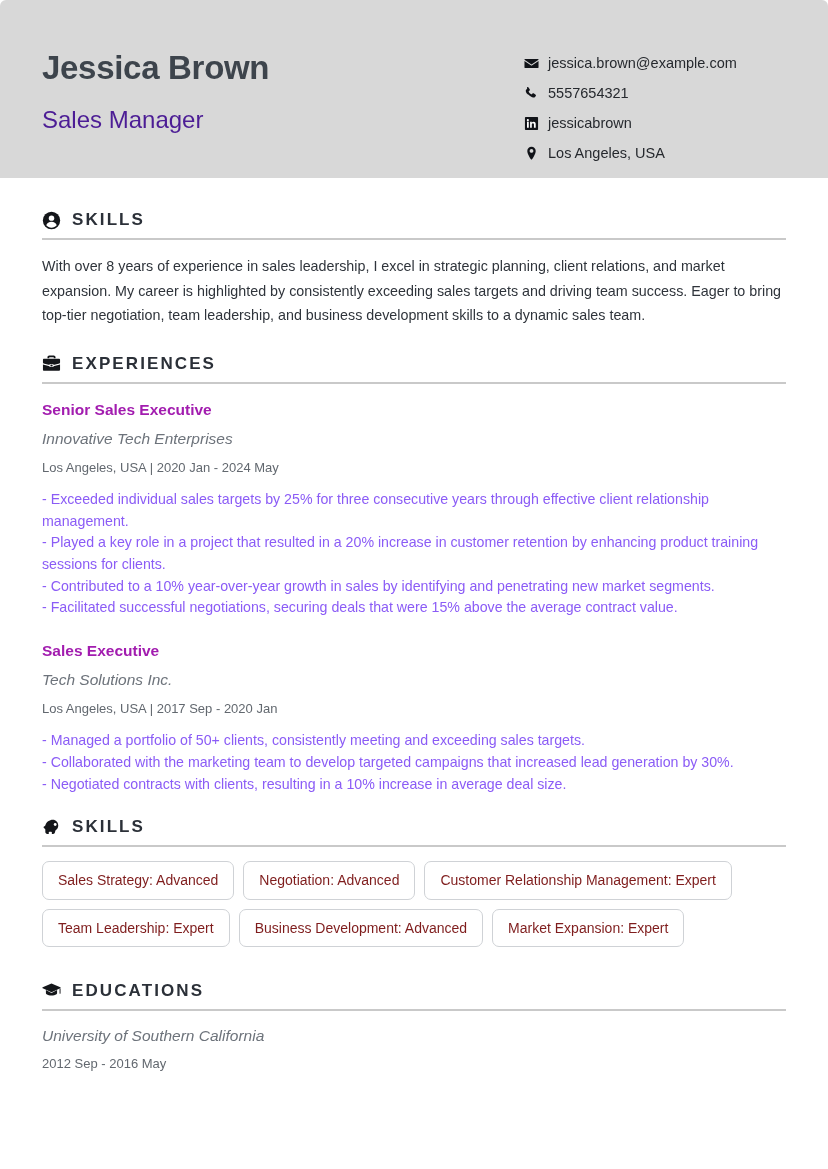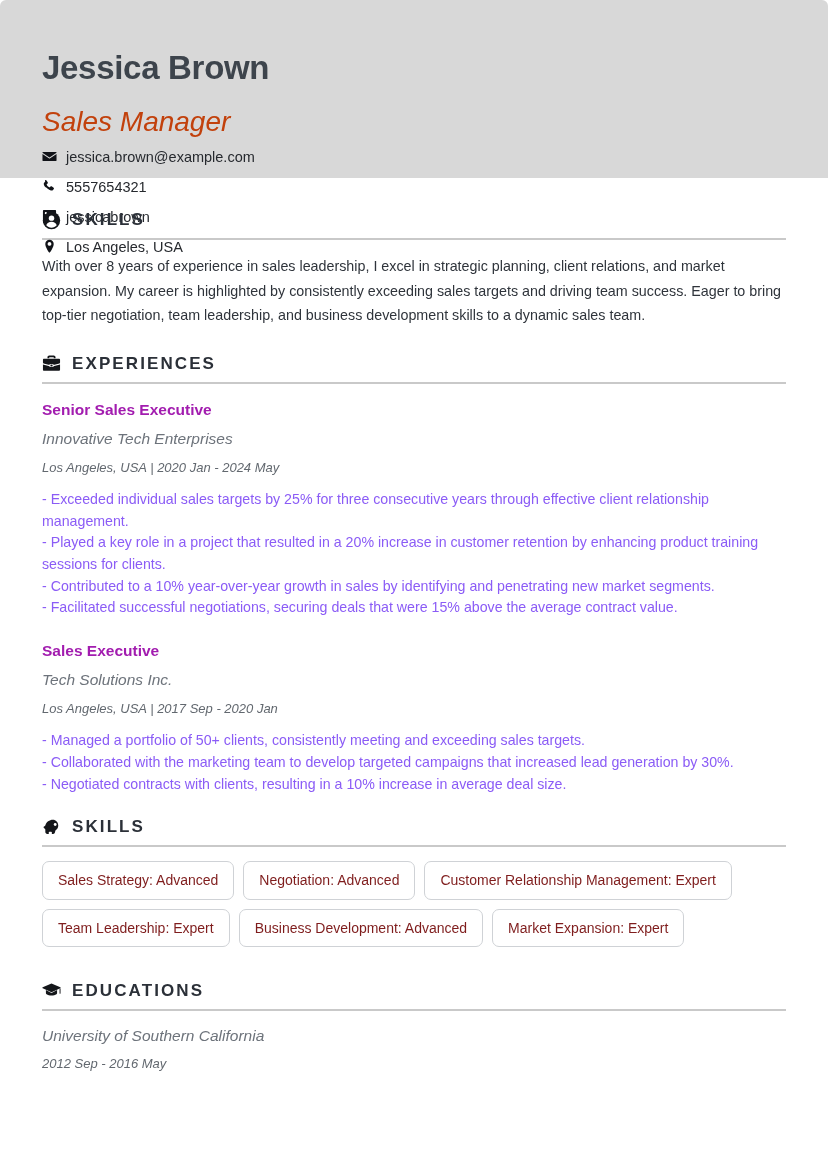--- a/index.html
+++ b/index.html
@@ -22,38 +22,36 @@
   }
 
   
   .header {
     background: #d8d8d8;
     height: 178px;
     padding: 44px 42px 0 42px;
     display: flex;
     justify-content: space-between;
     align-items: flex-start;
-    flex-direction: column;
   }
 
   .identity { padding-top: 6px; }
 
   .name {
     font-size: 33px;
     font-weight: 700;
     color: #3d444c;
     letter-spacing: -0.3px;
     line-height: 1.12;
   }
 
   .job-title {
     margin-top: 19px;
-    font-size: 28px;
-    font-style: italic;
-    color: #c2410c;
+    font-size: 24px;
+    color: #4c1d95;
     font-weight: 400;
   }
 
   .contact-list {
     list-style: none;
     padding-top: 4px;
     min-width: 262px;
   }
 
   .contact-item {
@@ -134,21 +132,20 @@
     margin-top: 7px;
     font-size: 15.5px;
     font-style: italic;
     color: #6d737b;
     line-height: 1.4;
   }
 
   .entry-meta {
     margin-top: 9px;
     font-size: 13px;
-    font-style: italic;
     color: #62686f;
     line-height: 1.4;
   }
 
   .bullets { margin-top: 12px; }
 
   .bullet {
     font-size: 14.2px;
     line-height: 1.53;
     color: #8b5cf6;

